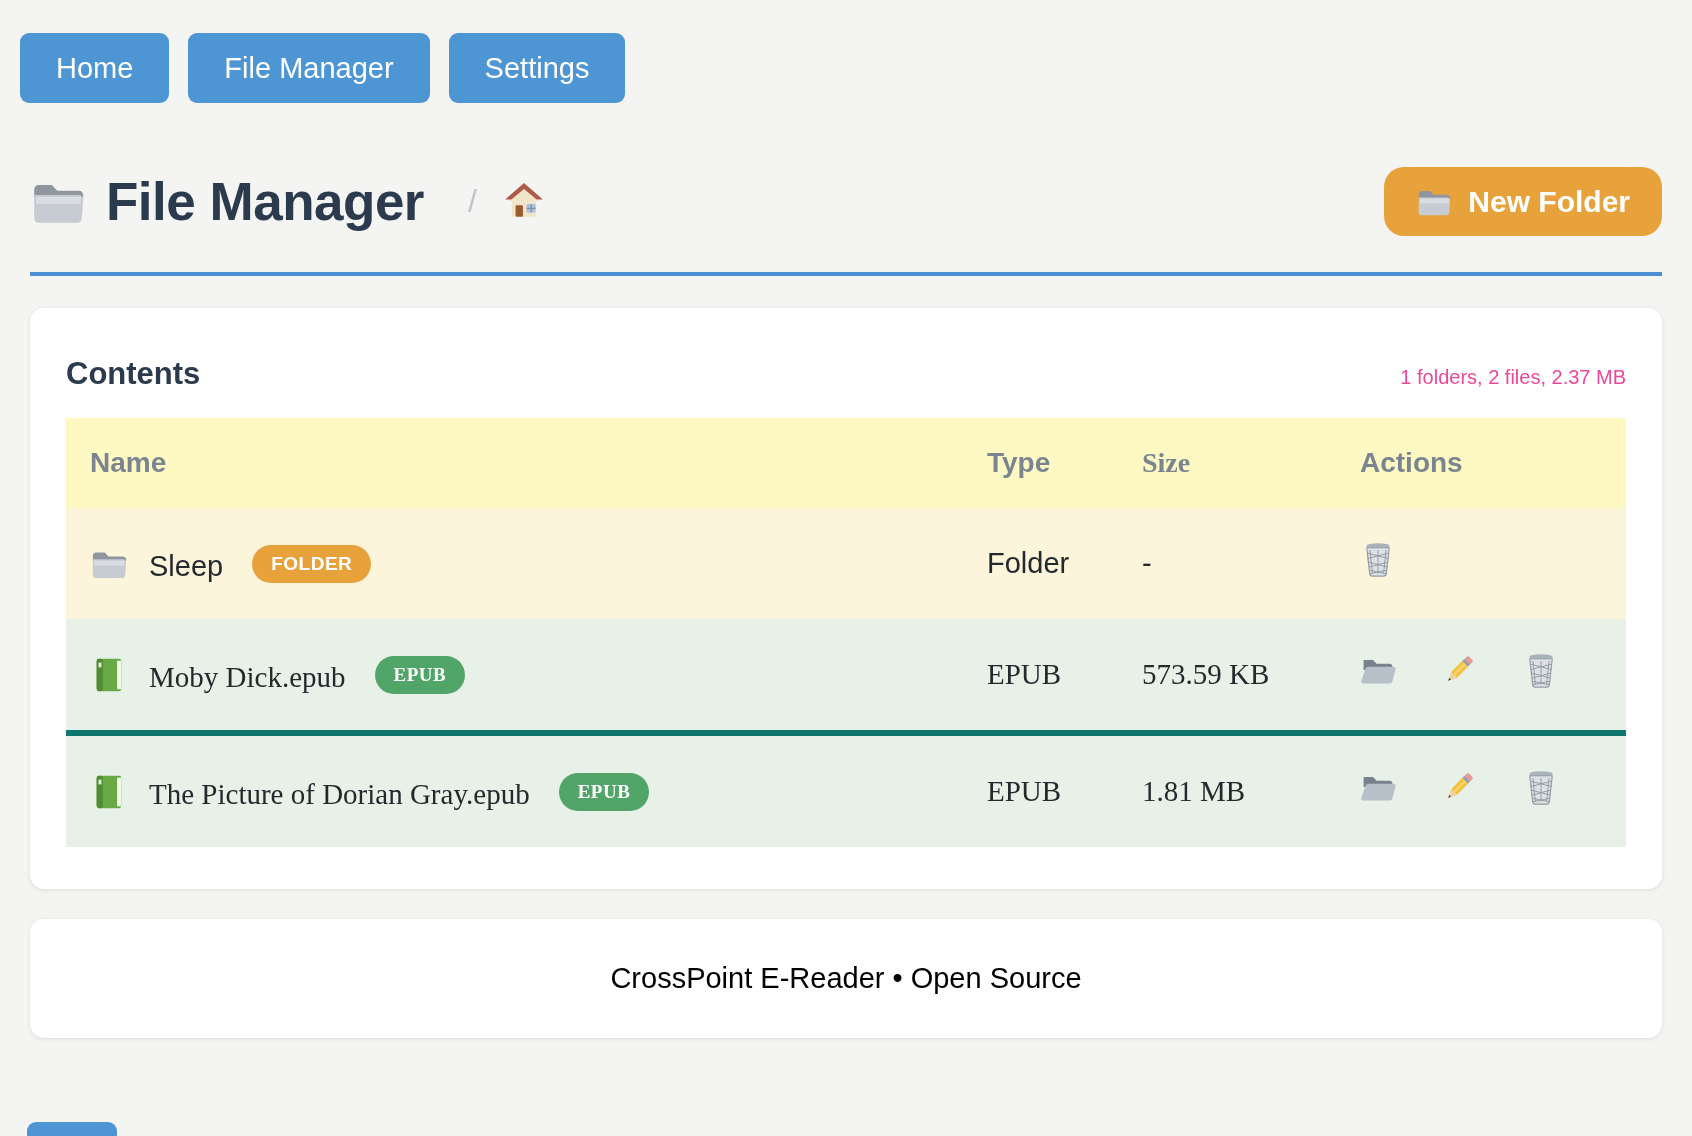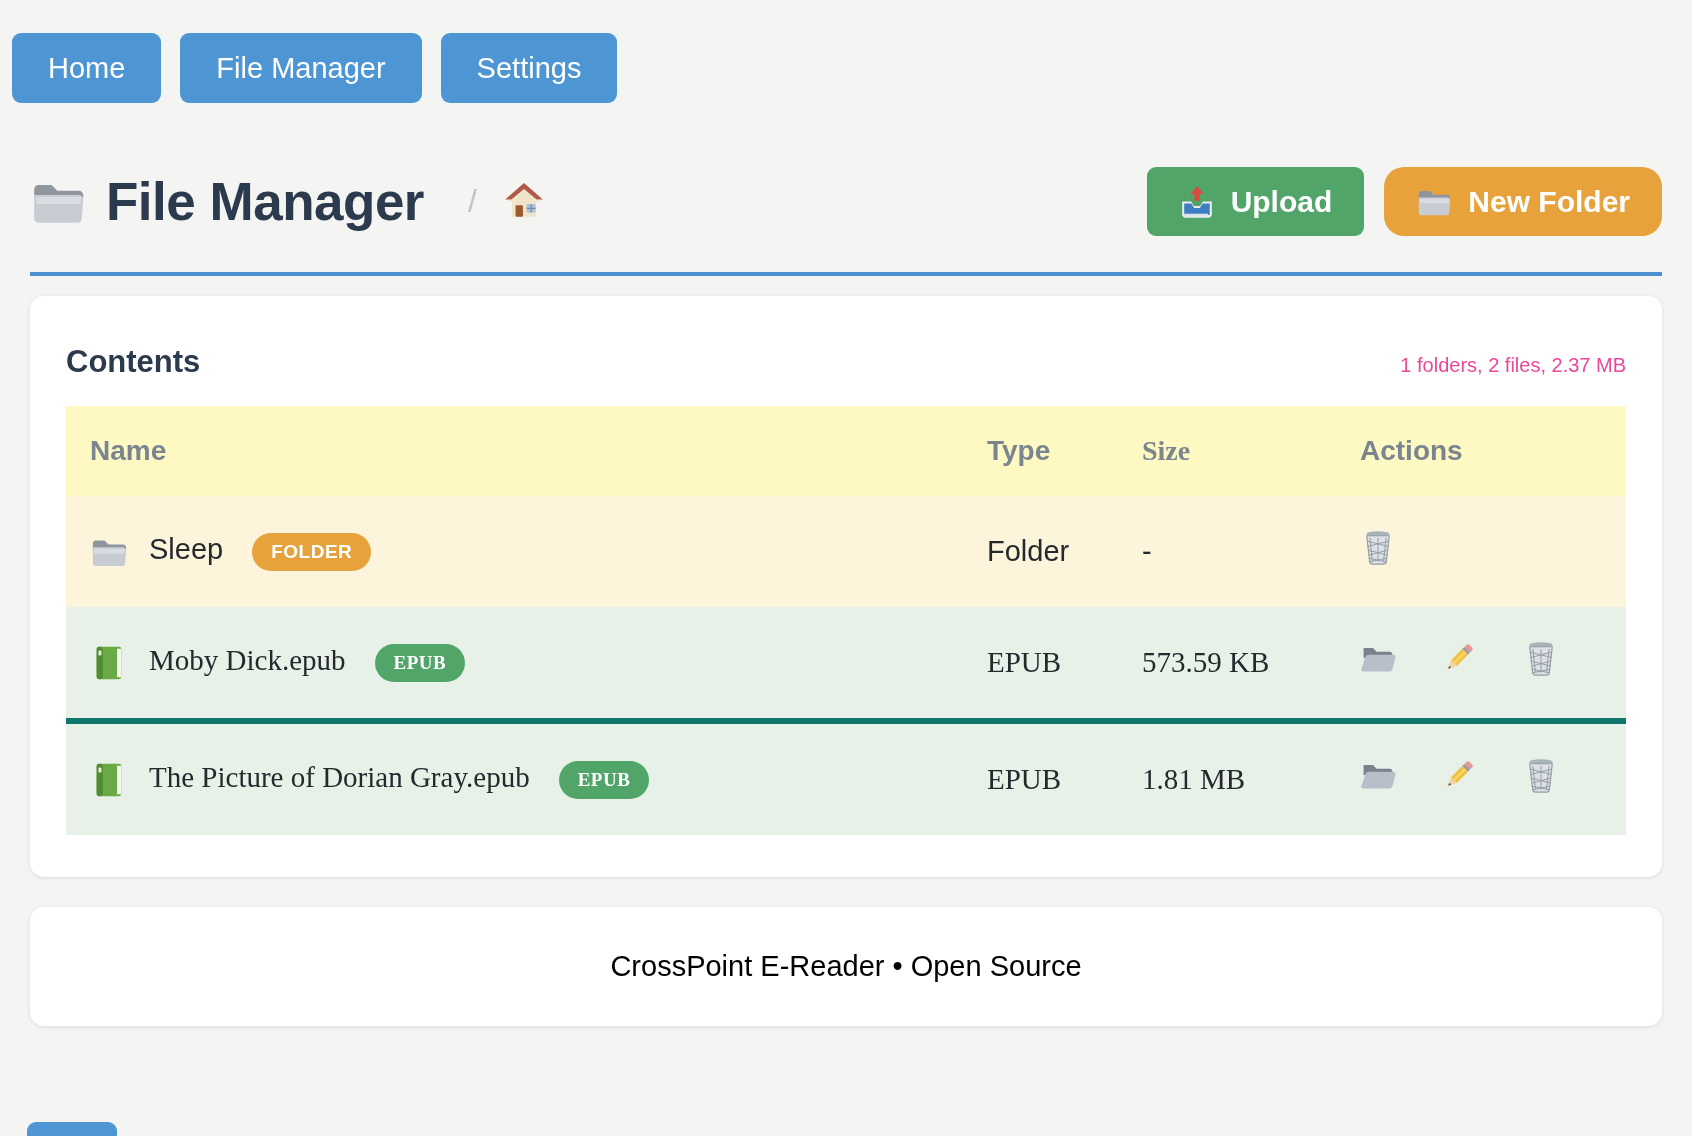--- a/index.html
+++ b/index.html
@@ -8,21 +8,21 @@
     position:relative;
     background:#f4f4f3;
     font-family:"Liberation Sans","DejaVu Sans",sans-serif;
     color:#24292e;
     overflow:hidden;
   }
   .icon { display:inline-flex; align-items:center; justify-content:center; line-height:1; }
   .icon svg { width:1em; height:1em; display:block; }
 
   
-  .nav { padding:33px 0 0 12px; display:flex; gap:19px; }
+  .nav { padding:33px 0 0 20px; display:flex; gap:19px; }
   .nav-btn {
     background:#4e96d3; color:#fff; border:none; border-radius:9px;
     height:70px; padding:0 36px; font-size:29px; cursor:pointer;
     font-family:inherit;
   }
 
   
   .page-header { margin:64px 30px 0; display:flex; align-items:center; justify-content:space-between; }
   .title-group { display:flex; align-items:center; gap:20px; }
   .title-group .folder { font-size:56px; }
@@ -37,42 +37,42 @@
     font-family:inherit;
   }
   .action-btn .icon { font-size:36px; }
   .btn-upload { background:#52a569; }
   .btn-newfolder { background:#e8a23c;border-radius:20px; }
 
   .title-divider { margin:36px 30px 0; height:4px; background:#4a90d3; border:none; }
 
   
   .card {
-    margin:20px 30px 0; background:#fff; border-radius:14px;
+    margin:32px 30px 0; background:#fff; border-radius:14px;
     box-shadow:0 1px 4px rgba(0,0,0,0.10);
   }
   .contents-card { padding:30px 36px 42px; }
   .card-head { display:flex; align-items:baseline; justify-content:space-between; padding:18px 0 26px; }
   .card-title { font-size:31px; font-weight:bold; color:#2b3a4d; }
   .card-summary { font-size:20px; color:#ec4899; }
 
   table.files { width:100%; border-collapse:collapse; }
   .files th {
     background:#fef9c3; color:#7b858f; font-size:28px; font-weight:bold;
     text-align:left; padding:29px 24px; white-space:nowrap;
   }
   .files th.col-type { width:155px; }
   .files th.col-size { width:218px;font-family:Liberation Serif, serif; }
   .files th.col-actions { width:290px; }
   .files td { padding:33px 24px; font-size:29px; vertical-align:middle; }
   tr.row-folder td { background:#fdf4dc; }
   tr.row-epub td { background:#e7f1e7;font-family:Liberation Serif, serif; }
   tr.row-epub + tr.row-epub td { border-top:6px solid #0f766e; }
 
-  .name-cell { display:flex; align-items:flex-start; gap:21px; }
+  .name-cell { display:flex; align-items:flex-end; gap:21px; }
   .name-cell .icon { font-size:38px; }
   .badge {
     font-size:19px; font-weight:bold; color:#fff; letter-spacing:0.5px;
     padding:8px 19px; border-radius:999px; margin-left:8px; white-space:nowrap;
   }
   .actions-cell { white-space:nowrap; }
   .icon-btn {
     background:none; border:none; cursor:pointer; padding:0;
     font-size:36px; margin-right:38px;
   }
@@ -112,31 +112,20 @@
         <svg viewBox="0 0 40 40">
           <path d="M20 6L5 19h3.5v15h23V19H35z" fill="#f0e5ca"></path>
           <path d="M20 2L2 17.5h6L20 7.5l12 10h6z" fill="#b05a49"></path>
           <rect x="12" y="23" width="7" height="11" rx="1" fill="#9a5a2e"></rect>
           <rect x="22.5" y="22" width="8.5" height="8" rx="1" fill="#a9c3dc"></rect>
           <path d="M22.5 26h8.5M26.8 22v8" stroke="#7d8fa5" stroke-width="1.2"></path>
         </svg>
       </span>
   </div>
   <div class="header-actions">
-    <button class="action-btn btn-upload">
-      <span class="icon">
-          <svg viewBox="0 0 40 40">
-            <path d="M20 2.5l7.5 8.5H23v7.5h-6V11h-4.5z" fill="#d84b3e"></path>
-            <path d="M3.5 19.5h10l3 5h7l3-5h10V34c0 1.9-1.5 3.4-3.4 3.4H6.9c-1.9 0-3.4-1.5-3.4-3.4z" fill="#e9edf2"></path>
-            <path d="M5.8 21.7h8l3 5h6.4l3-5h8v11.5c0 .7-.5 1.2-1.2 1.2H7c-.7 0-1.2-.5-1.2-1.2z" fill="#3d7fc1"></path>
-            <path d="M5.8 33h26.4v1.5c0 .7-.5 1.2-1.2 1.2H7c-.7 0-1.2-.5-1.2-1.2z" fill="#dfe4ea"></path>
-          </svg>
-        </span>
-      <span>Upload</span>
-    </button>
     <button class="action-btn btn-newfolder">
       <span class="icon">
           <svg viewBox="0 0 40 36">
             <path d="M3 9c0-1.8 1.4-3.2 3.2-3.2h9.3l4 4.2h15.3c1.8 0 3.2 1.4 3.2 3.2v2H3z" fill="#8f969e"></path>
             <path d="M3 13h31.8c1.9 0 3.3 1.5 3.2 3.2l-1 13.6c-.1 1.7-1.5 3-3.2 3H6.2c-1.8 0-3.2-1.4-3.2-3.2z" fill="#c7ccd3"></path>
             <path d="M4.5 14.5h32l-.4 5H4.5z" fill="#d9dde2"></path>
           </svg>
         </span>
       <span>New Folder</span>
     </button>

